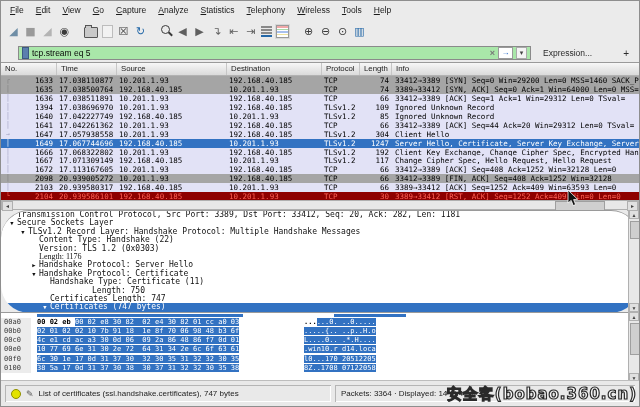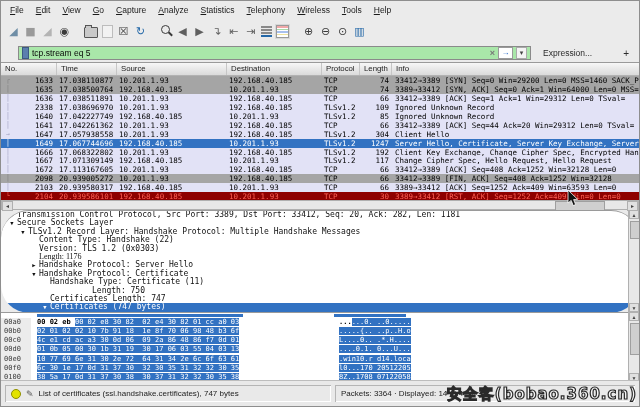--- a/index.html
+++ b/index.html
@@ -93,21 +93,21 @@
 
   
   .hex{position:absolute;top:311px;left:0;right:0;height:70px;background:#fff;border-top:1px solid #9a9a9a;
        overflow:hidden;font-family:"DejaVu Sans Mono",monospace;font-size:7px;}
   .hex-partial{position:absolute;top:1px;height:3px;background:#3272c2;}
   .hp-bytes{left:36px;width:206px;} .hp-ascii{left:333px;width:72px;}
   .hex-body{position:absolute;top:5px;left:0;right:12px;}
   .hrow{display:flex;height:9.15px;line-height:9.2px;white-space:pre;}
   .h-off{width:30px;flex-shrink:0;background:#ececec;color:#3a3a3a;padding-left:3px;box-sizing:border-box;}
   .h-bytes{width:210px;flex-shrink:0;margin-left:6px;}
-  .h-ascii{margin-left:92px;}
+  .h-ascii{margin-left:57px;}
   .h-hl{background:#3272c2;color:#fff;}
   .h-pre{color:#000;font-weight:bold;}
 
   
   .statusbar{position:absolute;bottom:0;left:0;right:0;height:25px;background:#e9e9e9;border-top:1px solid #bdbdbd;
              display:flex;align-items:center;gap:4px;padding:0 4px;font-size:8px;color:#222;}
   .sb-box{box-shadow:inset 1px 1px 0 #b5b5b5, inset -1px -1px 0 #ffffff;height:17px;display:flex;
           align-items:center;padding:0 6px;gap:5px;box-sizing:border-box;white-space:nowrap;overflow:hidden;}
   .sb-left{width:326px;flex-shrink:0;}
   .sb-mid{flex:1;}
@@ -184,21 +184,21 @@
         <span class="ph-cell hc2">Source</span>
         <span class="ph-cell hc3">Destination</span>
         <span class="ph-cell hc4">Protocol</span>
         <span class="ph-cell hc5">Length</span>
         <span class="ph-cell hc6">Info</span>
       </div>
     <div class="plist-body">
         <div class="prow gray"><span class="pc pc-gutter">┌</span><span class="pc pc-no">1633</span><span class="pc pc-time">17.038110877</span><span class="pc pc-src">10.201.1.93</span><span class="pc pc-dst">192.168.40.185</span><span class="pc pc-proto">TCP</span><span class="pc pc-len">74</span><span class="pc pc-info">33412→3389 [SYN] Seq=0 Win=29200 Len=0 MSS=1460 SACK_PERM=1</span></div>
         <div class="prow gray"><span class="pc pc-gutter">│</span><span class="pc pc-no">1635</span><span class="pc pc-time">17.038500764</span><span class="pc pc-src">192.168.40.185</span><span class="pc pc-dst">10.201.1.93</span><span class="pc pc-proto">TCP</span><span class="pc pc-len">74</span><span class="pc pc-info">3389→33412 [SYN, ACK] Seq=0 Ack=1 Win=64000 Len=0 MSS=1460</span></div>
         <div class="prow lav"><span class="pc pc-gutter">│</span><span class="pc pc-no">1636</span><span class="pc pc-time">17.038511891</span><span class="pc pc-src">10.201.1.93</span><span class="pc pc-dst">192.168.40.185</span><span class="pc pc-proto">TCP</span><span class="pc pc-len">66</span><span class="pc pc-info">33412→3389 [ACK] Seq=1 Ack=1 Win=29312 Len=0 TSval=</span></div>
-        <div class="prow lav"><span class="pc pc-gutter">│</span><span class="pc pc-no">2338</span><span class="pc pc-time">17.038696970</span><span class="pc pc-src">10.201.1.93</span><span class="pc pc-dst">192.168.40.185</span><span class="pc pc-proto">TLSv1.2</span><span class="pc pc-len">109</span><span class="pc pc-info">Ignored Unknown Record</span></div>
+        <div class="prow lav"><span class="pc pc-gutter">│</span><span class="pc pc-no">1394</span><span class="pc pc-time">17.038696970</span><span class="pc pc-src">10.201.1.93</span><span class="pc pc-dst">192.168.40.185</span><span class="pc pc-proto">TLSv1.2</span><span class="pc pc-len">109</span><span class="pc pc-info">Ignored Unknown Record</span></div>
         <div class="prow lav"><span class="pc pc-gutter">│</span><span class="pc pc-no">1640</span><span class="pc pc-time">17.042227749</span><span class="pc pc-src">192.168.40.185</span><span class="pc pc-dst">10.201.1.93</span><span class="pc pc-proto">TLSv1.2</span><span class="pc pc-len">85</span><span class="pc pc-info">Ignored Unknown Record</span></div>
         <div class="prow lav"><span class="pc pc-gutter">│</span><span class="pc pc-no">1641</span><span class="pc pc-time">17.042261362</span><span class="pc pc-src">10.201.1.93</span><span class="pc pc-dst">192.168.40.185</span><span class="pc pc-proto">TCP</span><span class="pc pc-len">66</span><span class="pc pc-info">33412→3389 [ACK] Seq=44 Ack=20 Win=29312 Len=0 TSval=</span></div>
         <div class="prow lav"><span class="pc pc-gutter">→</span><span class="pc pc-no">1647</span><span class="pc pc-time">17.057938558</span><span class="pc pc-src">10.201.1.93</span><span class="pc pc-dst">192.168.40.185</span><span class="pc pc-proto">TLSv1.2</span><span class="pc pc-len">304</span><span class="pc pc-info">Client Hello</span></div>
         <div class="prow sel"><span class="pc pc-gutter">│</span><span class="pc pc-no">1649</span><span class="pc pc-time">17.067744696</span><span class="pc pc-src">192.168.40.185</span><span class="pc pc-dst">10.201.1.93</span><span class="pc pc-proto">TLSv1.2</span><span class="pc pc-len">1247</span><span class="pc pc-info">Server Hello, Certificate, Server Key Exchange, Server Hello Done</span></div>
         <div class="prow lav"><span class="pc pc-gutter">│</span><span class="pc pc-no">1666</span><span class="pc pc-time">17.068322802</span><span class="pc pc-src">10.201.1.93</span><span class="pc pc-dst">192.168.40.185</span><span class="pc pc-proto">TLSv1.2</span><span class="pc pc-len">192</span><span class="pc pc-info">Client Key Exchange, Change Cipher Spec, Encrypted Handshake Message</span></div>
         <div class="prow lav"><span class="pc pc-gutter">│</span><span class="pc pc-no">1667</span><span class="pc pc-time">17.071309149</span><span class="pc pc-src">192.168.40.185</span><span class="pc pc-dst">10.201.1.93</span><span class="pc pc-proto">TLSv1.2</span><span class="pc pc-len">117</span><span class="pc pc-info">Change Cipher Spec, Hello Request, Hello Request</span></div>
         <div class="prow lav"><span class="pc pc-gutter">│</span><span class="pc pc-no">1672</span><span class="pc pc-time">17.113167605</span><span class="pc pc-src">10.201.1.93</span><span class="pc pc-dst">192.168.40.185</span><span class="pc pc-proto">TCP</span><span class="pc pc-len">66</span><span class="pc pc-info">33412→3389 [ACK] Seq=408 Ack=1252 Win=32128 Len=0</span></div>
         <div class="prow gray"><span class="pc pc-gutter">│</span><span class="pc pc-no">2098</span><span class="pc pc-time">20.939005272</span><span class="pc pc-src">10.201.1.93</span><span class="pc pc-dst">192.168.40.185</span><span class="pc pc-proto">TCP</span><span class="pc pc-len">66</span><span class="pc pc-info">33412→3389 [FIN, ACK] Seq=408 Ack=1252 Win=32128</span></div>
         <div class="prow lav"><span class="pc pc-gutter">│</span><span class="pc pc-no">2103</span><span class="pc pc-time">20.939580317</span><span class="pc pc-src">192.168.40.185</span><span class="pc pc-dst">10.201.1.93</span><span class="pc pc-proto">TCP</span><span class="pc pc-len">66</span><span class="pc pc-info">3389→33412 [ACK] Seq=1252 Ack=409 Win=63593 Len=0</span></div>
         <div class="prow red"><span class="pc pc-gutter">└</span><span class="pc pc-no">2104</span><span class="pc pc-time">20.939586101</span><span class="pc pc-src">192.168.40.185</span><span class="pc pc-dst">10.201.1.93</span><span class="pc pc-proto">TCP</span><span class="pc pc-len">30</span><span class="pc pc-info">3389→33412 [RST, ACK] Seq=1252 Ack=409 Win=0 Len=0</span></div>
@@ -232,21 +232,20 @@
     <span class="vs-arrow" style="bottom:0;">▼</span>
   </div>
 
   <div class="hex">
     <div class="hex-partial hp-bytes"></div>
     <div class="hex-partial hp-ascii"></div>
     <div class="hex-body">
         <div class="hrow"><span class="h-off">00a0</span><span class="h-bytes"><span class="h-pre">00 02 eb </span><span class="h-hl">00 02 e8 30 82  02 e4 30 82 01 cc a0 03</span></span><span class="h-ascii"><span class="h-pre">...</span><span class="h-hl">...0. ..0.....</span></span></div>
         <div class="hrow"><span class="h-off">00b0</span><span class="h-bytes"><span class="h-hl">02 01 02 02 10 7b 91 18  1e 8f 70 06 98 48 b3 6f</span></span><span class="h-ascii"><span class="h-hl">.....{.. ..p..H.o</span></span></div>
         <div class="hrow"><span class="h-off">00c0</span><span class="h-bytes"><span class="h-hl">4c e1 cd ac a3 30 0d 06  09 2a 86 48 86 f7 0d 01</span></span><span class="h-ascii"><span class="h-hl">L....0.. .*.H....</span></span></div>
-        <div class="hrow"><span class="h-off">00d0</span><span class="h-bytes"><span class="h-hl">01 0b 05 00 30 1b 31 19  30 17 06 03 55 04 03 13</span></span><span class="h-ascii"><span class="h-hl">....0.1. 0...U...</span></span></div>
         <div class="hrow"><span class="h-off">00e0</span><span class="h-bytes"><span class="h-hl">10 77 69 6e 31 30 2e 72  64 31 34 2e 6c 6f 63 61</span></span><span class="h-ascii"><span class="h-hl">.win10.r d14.loca</span></span></div>
         <div class="hrow"><span class="h-off">00f0</span><span class="h-bytes"><span class="h-hl">6c 30 1e 17 0d 31 37 30  32 30 35 31 32 32 30 35</span></span><span class="h-ascii"><span class="h-hl">l0...170 20512205</span></span></div>
         <div class="hrow"><span class="h-off">0100</span><span class="h-bytes"><span class="h-hl">38 5a 17 0d 31 37 30 38  30 37 31 32 32 30 35 38</span></span><span class="h-ascii"><span class="h-hl">8Z..1708 07122058</span></span></div>
       </div>
   </div>
 
   <div class="vscroll vs-hex">
     <span class="vs-arrow" style="top:0;">▲</span>
     <span class="vs-thumb" style="top:11px;height:30px;"></span>
     <span class="vs-arrow" style="bottom:0;">▼</span>

